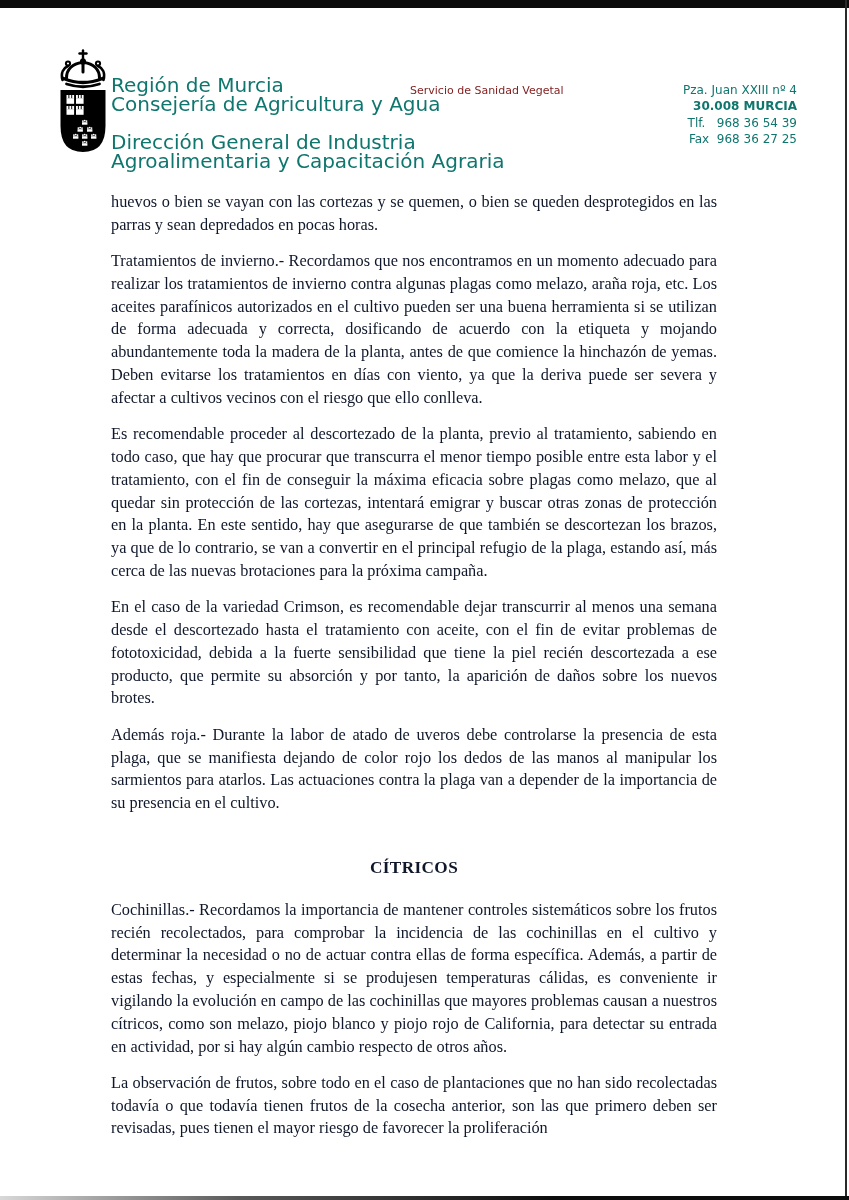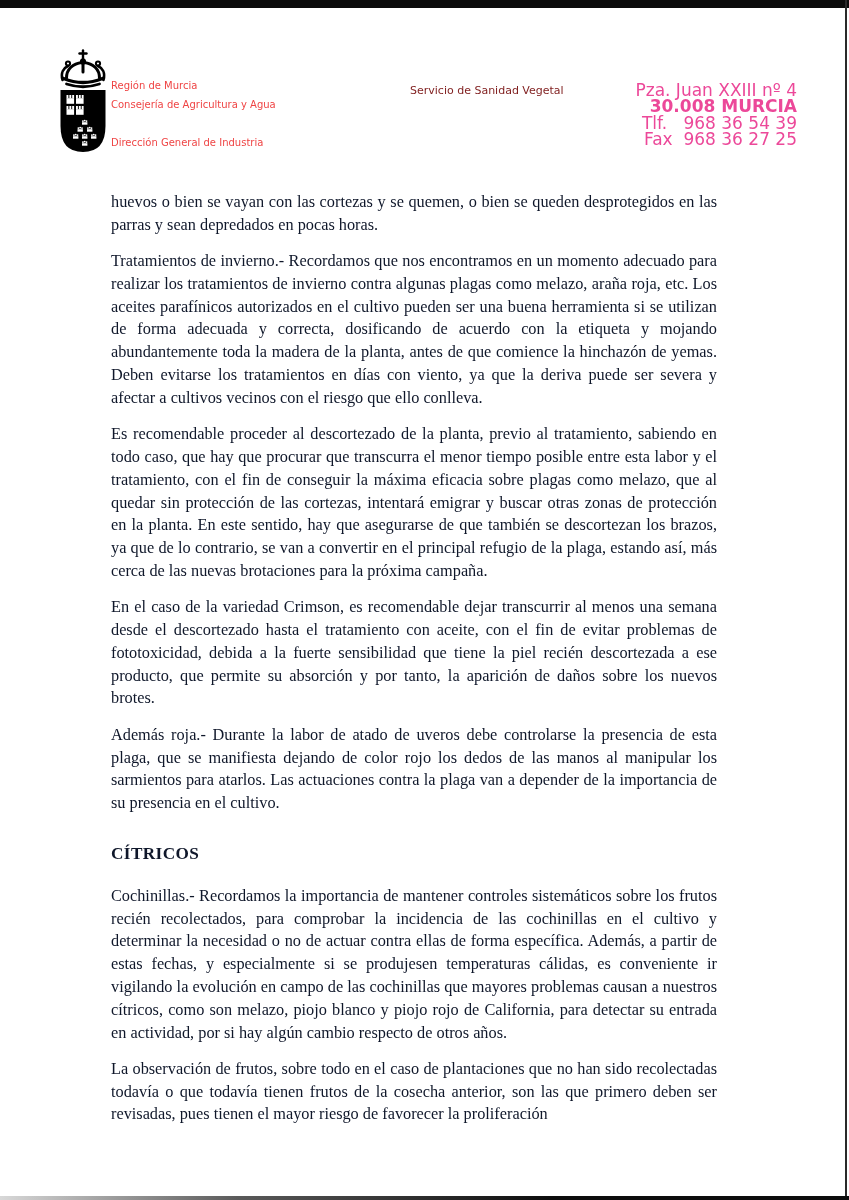--- a/index.html
+++ b/index.html
@@ -8,37 +8,37 @@
     background:#ffffff;color:#141414;
     font-family:"DejaVu Sans",sans-serif;
   }
   
   .scan-top{position:absolute;top:0;left:0;width:849px;height:8px;background:#0b0b0b;}
   .scan-right{position:absolute;top:0;left:845px;width:2px;height:1200px;background:#2a2a2a;}
   .scan-bottom{position:absolute;bottom:0;left:0;width:849px;height:4px;
     background:linear-gradient(to right,#d8d8d8,#5a5a5a 28%,#0d0d0d 65%);}
   
   .logo{position:absolute;left:58px;top:49px;}
-  .org-block{position:absolute;left:111px;top:76px;font-size:10px;line-height:19px;color:#ef4444;}
+  .org-block{position:absolute;left:111px;top:76px;font-size:20px;line-height:19px;color:#0f766e;}
   .org-block .org-gap{margin-top:19px;}
   .service{position:absolute;left:410px;top:84px;font-size:11px;color:#7f1d1d;}
-  .address{position:absolute;right:52px;top:82px;text-align:right;font-size:17px;line-height:16.4px;color:#ec4899;}
+  .address{position:absolute;right:52px;top:82px;text-align:right;font-size:12px;line-height:16.4px;color:#0f766e;}
   .address div{white-space:pre;}
   .address .addr-bold{font-weight:bold;}
   
   .page-body{
     position:absolute;left:111px;top:191px;width:606px;
     font-family:"Liberation Serif",serif;
     font-size:16.3px;line-height:22.8px;text-align:justify;color:#0f172a;
   }
   .doc-paragraph{margin:0 0 13.5px 0;}
   .doc-paragraph strong{font-weight:normal;}
   .doc-heading{
     font-family:"Liberation Serif",serif;font-size:17.2px;font-weight:bold;
-    letter-spacing:0.4px;margin:28px 0 19px 0;
+    text-align:center;letter-spacing:0.4px;margin:42px 0 19px 0;
   }
 </style>
 </head>
 <body>
 
 <div class="scan-top"></div>
 <div class="scan-right"></div>
 <div class="scan-bottom"></div>
 
 <header>
@@ -88,20 +88,21 @@
       <use href="#lilcrown" x="24" y="85"></use>
       <use href="#lilcrown" x="33" y="85"></use>
       <use href="#lilcrown" x="24" y="92"></use>
     </svg>
   </div>
 
   <div class="org-block">
     <div>Región de Murcia</div>
     <div>Consejería de Agricultura y Agua</div>
     <div class="org-gap">Dirección General de Industria</div>
+    <div>Agroalimentaria y Capacitación Agraria</div>
   </div>
 
   <div class="service">Servicio de Sanidad Vegetal</div>
 
   <div class="address">
     <div>Pza. Juan XXIII nº 4</div>
     <div class="addr-bold">30.008 MURCIA</div>
     <div>Tlf.   968 36 54 39</div>
     <div>Fax  968 36 27 25</div>
   </div>

